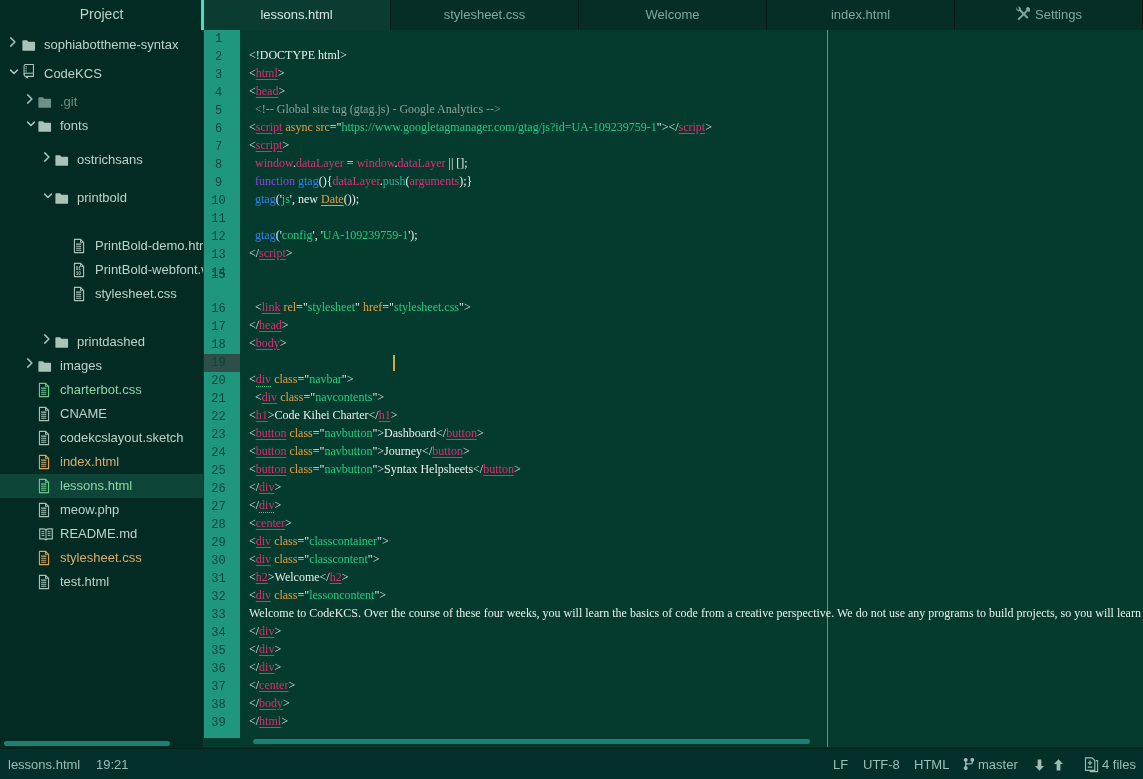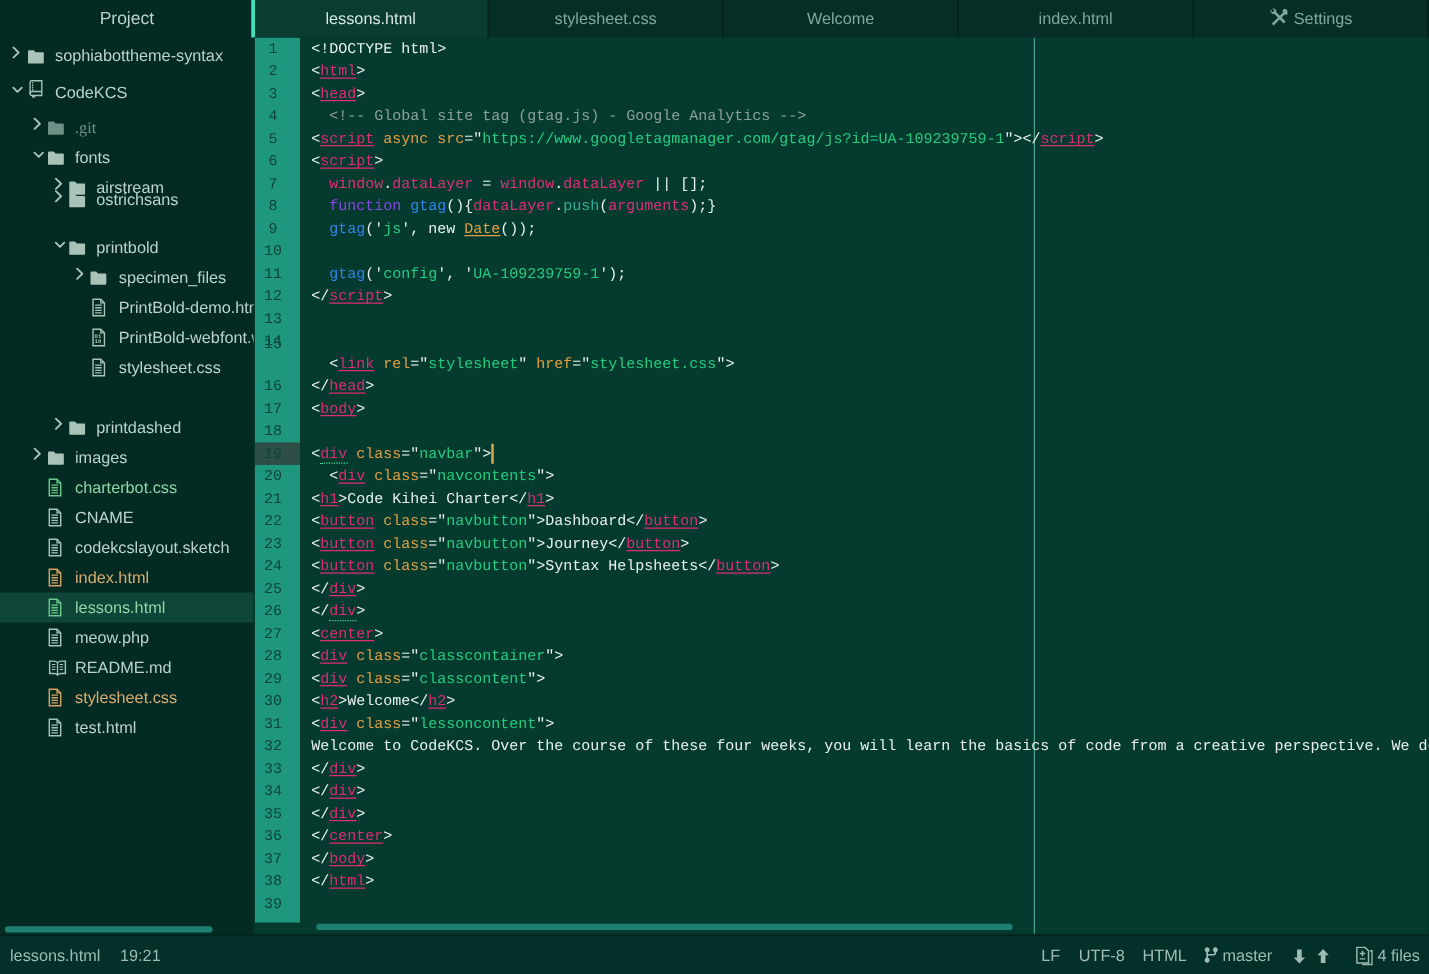--- a/index.html
+++ b/index.html
@@ -3,35 +3,35 @@
 <meta charset="utf-8">
 <style>
 * { margin:0; padding:0; box-sizing:border-box; }
 html,body { width:1143px; height:779px; overflow:hidden; }
 body { font-family:"Liberation Sans", sans-serif; background:#032b23; position:relative; }
 #sidebar { position:absolute; left:0; top:0; width:203px; height:748px; background:#032b23; overflow:hidden; }
 #ptitle { position:absolute; top:6px; left:0; width:203px; text-align:center; color:#bdd3cb; font-size:14px; }
 .row { position:absolute; left:0; width:203px; height:24px; line-height:24px; color:#bdd3cb; font-size:13px; white-space:nowrap; }
 .row svg { position:absolute; color:#a9c3b9; }
 .row .lbl { position:absolute; top:0; }
-.dim { color:#6d9186;font-family:Liberation Serif, serif; }
+.dim { color:#6d9186; }
 .gitnew { color:#8fd6a5; }
 .gitmod { color:#dcab72; }
 #selrow { position:absolute; left:0; top:474px; width:203px; height:24px; background:#0e4539; }
 .sbar { position:absolute; background:#1d8070; border-radius:3px; }
 #tabbar { position:absolute; left:203px; top:0; width:940px; height:30px; background:#052a22; }
 .tab { position:absolute; top:0; height:30px; width:188px; background:#072e26; border-right:1px solid #031c16; color:#7ea99d; font-size:13px; text-align:center; line-height:30px; }
 .tab.active { background:#0a3c32; color:#d6e7e0; }
 #editor { position:absolute; left:203px; top:30px; width:940px; height:717px; background:#053a2e; overflow:hidden; }
 #gutter { position:absolute; left:1px; top:0; width:36px; height:708px; background:#1f977e; }
 .num { position:absolute; left:0; width:29px; height:18px; line-height:18px; text-align:center; color:#0b453a; font-family:"Liberation Mono",monospace; font-size:12px; }
 #clg { position:absolute; left:0; top:324px; width:36px; height:18px; background:#2e4f48; }
 #wrapguide { position:absolute; left:624px; top:0; width:1px; height:717px; background:#44a38d; }
 #code { position:absolute; left:37px; top:0; width:903px; height:708px; }
-.cl { position:absolute; left:9px; height:18px; line-height:18px; font-family:Liberation Mono, monospace; font-size:12px; color:#e9f1ee; white-space:pre; }
+.cl { position:absolute; left:9px; height:18px; line-height:18px; font-family:Liberation Serif, serif; font-size:12px; color:#e9f1ee; white-space:pre;margin-top:16px; }
 .t { color:#dd2d75; text-decoration:underline; text-underline-offset:2px; }
 .v { color:#dd3078; }
 .a { color:#e3a044; }
 .s { color:#23cd80; }
 .c { color:#8ba29a; }
 .kw { color:#8548e0; }
 .fn { color:#2f83e8; }
 .m { color:#2cb295; }
 .d { color:#e3a044; text-decoration:underline; text-underline-offset:2px; }
 .dot { border-bottom:1px dotted #3ed48c; text-decoration:none; }
@@ -77,55 +77,37 @@
     </div>
   <div class="row" style="top:114px">
       <svg style="left:26px;top:5px" width="10" height="10" viewBox="0 0 10 10">
         <path d="M1.6 3.1 L5 6.5 L8.4 3.1" fill="none" stroke="currentColor" stroke-width="1.5" stroke-linecap="round" stroke-linejoin="round"></path>
       </svg>
       <svg style="left:37px;top:5px" width="15" height="15" viewBox="0 0 16 16">
         <path d="M1.5 3.3c0-.55.45-1 1-1h3.9l1.5 1.7h6.1c.55 0 1 .45 1 1v7.7c0 .55-.45 1-1 1H2.5c-.55 0-1-.45-1-1z" fill="currentColor"></path>
       </svg>
       <span class="lbl" style="left:60px">fonts</span>
     </div>
-  <div class="row" style="top:138px">
-      <svg style="left:43px;top:4px" width="10" height="10" viewBox="0 0 10 10">
-        <path d="M1.7 0.9 L5.9 5 L1.7 9.1" fill="none" stroke="currentColor" stroke-width="1.5" stroke-linecap="round" stroke-linejoin="round"></path>
-      </svg>
-      <svg style="left:54px;top:5px" width="15" height="15" viewBox="0 0 16 16">
-        <path d="M1.5 3.3c0-.55.45-1 1-1h3.9l1.5 1.7h6.1c.55 0 1 .45 1 1v7.7c0 .55-.45 1-1 1H2.5c-.55 0-1-.45-1-1z" fill="currentColor"></path>
-      </svg>
-      <span class="lbl" style="left:77px">airstream</span>
-    </div>
   <div class="row" style="top:148px">
       <svg style="left:43px;top:4px" width="10" height="10" viewBox="0 0 10 10">
         <path d="M1.7 0.9 L5.9 5 L1.7 9.1" fill="none" stroke="currentColor" stroke-width="1.5" stroke-linecap="round" stroke-linejoin="round"></path>
       </svg>
       <svg style="left:54px;top:5px" width="15" height="15" viewBox="0 0 16 16">
         <path d="M1.5 3.3c0-.55.45-1 1-1h3.9l1.5 1.7h6.1c.55 0 1 .45 1 1v7.7c0 .55-.45 1-1 1H2.5c-.55 0-1-.45-1-1z" fill="currentColor"></path>
       </svg>
       <span class="lbl" style="left:77px">ostrichsans</span>
     </div>
   <div class="row" style="top:186px">
       <svg style="left:43px;top:5px" width="10" height="10" viewBox="0 0 10 10">
         <path d="M1.6 3.1 L5 6.5 L8.4 3.1" fill="none" stroke="currentColor" stroke-width="1.5" stroke-linecap="round" stroke-linejoin="round"></path>
       </svg>
       <svg style="left:54px;top:5px" width="15" height="15" viewBox="0 0 16 16">
         <path d="M1.5 3.3c0-.55.45-1 1-1h3.9l1.5 1.7h6.1c.55 0 1 .45 1 1v7.7c0 .55-.45 1-1 1H2.5c-.55 0-1-.45-1-1z" fill="currentColor"></path>
       </svg>
       <span class="lbl" style="left:77px">printbold</span>
-    </div>
-  <div class="row" style="top:210px">
-      <svg style="left:60px;top:4px" width="10" height="10" viewBox="0 0 10 10">
-        <path d="M1.7 0.9 L5.9 5 L1.7 9.1" fill="none" stroke="currentColor" stroke-width="1.5" stroke-linecap="round" stroke-linejoin="round"></path>
-      </svg>
-      <svg style="left:71px;top:5px" width="15" height="15" viewBox="0 0 16 16">
-        <path d="M1.5 3.3c0-.55.45-1 1-1h3.9l1.5 1.7h6.1c.55 0 1 .45 1 1v7.7c0 .55-.45 1-1 1H2.5c-.55 0-1-.45-1-1z" fill="currentColor"></path>
-      </svg>
-      <span class="lbl" style="left:95px">specimen_files</span>
     </div>
   <div class="row" style="top:234px">
       <svg style="left:72px;top:4px" width="14" height="16" viewBox="0 0 15 16">
         <path d="M2.6 0.9h6.6l3.2 3.2v11H2.6z" fill="none" stroke="currentColor" stroke-width="1.2"></path>
         <path d="M9.2 0.9v3.2h3.2" fill="none" stroke="currentColor" stroke-width="1.1"></path>
         <path d="M4.4 6h5.6M4.4 8.2h5.6M4.4 10.4h5.6M4.4 12.6h5.6" stroke="currentColor" stroke-width="1.1"></path>
       </svg>
       <span class="lbl" style="left:95px">PrintBold-demo.html</span>
     </div>
   <div class="row" style="top:258px">

